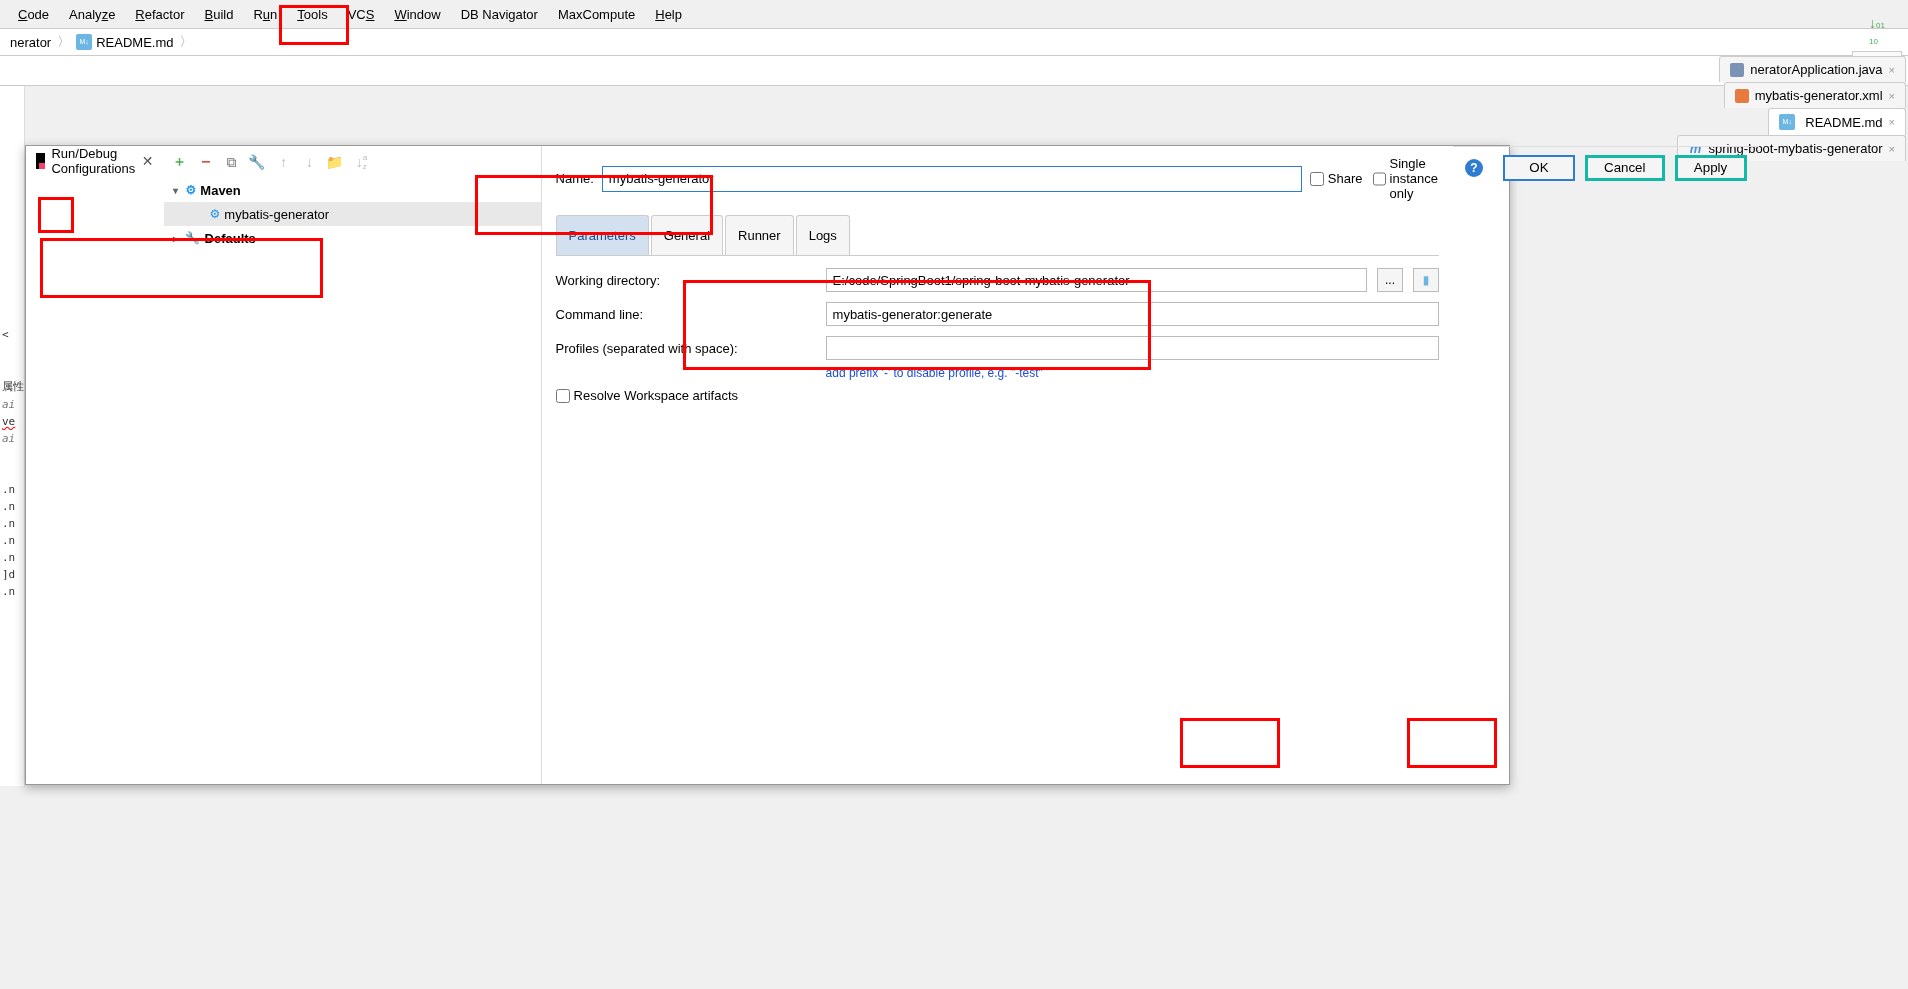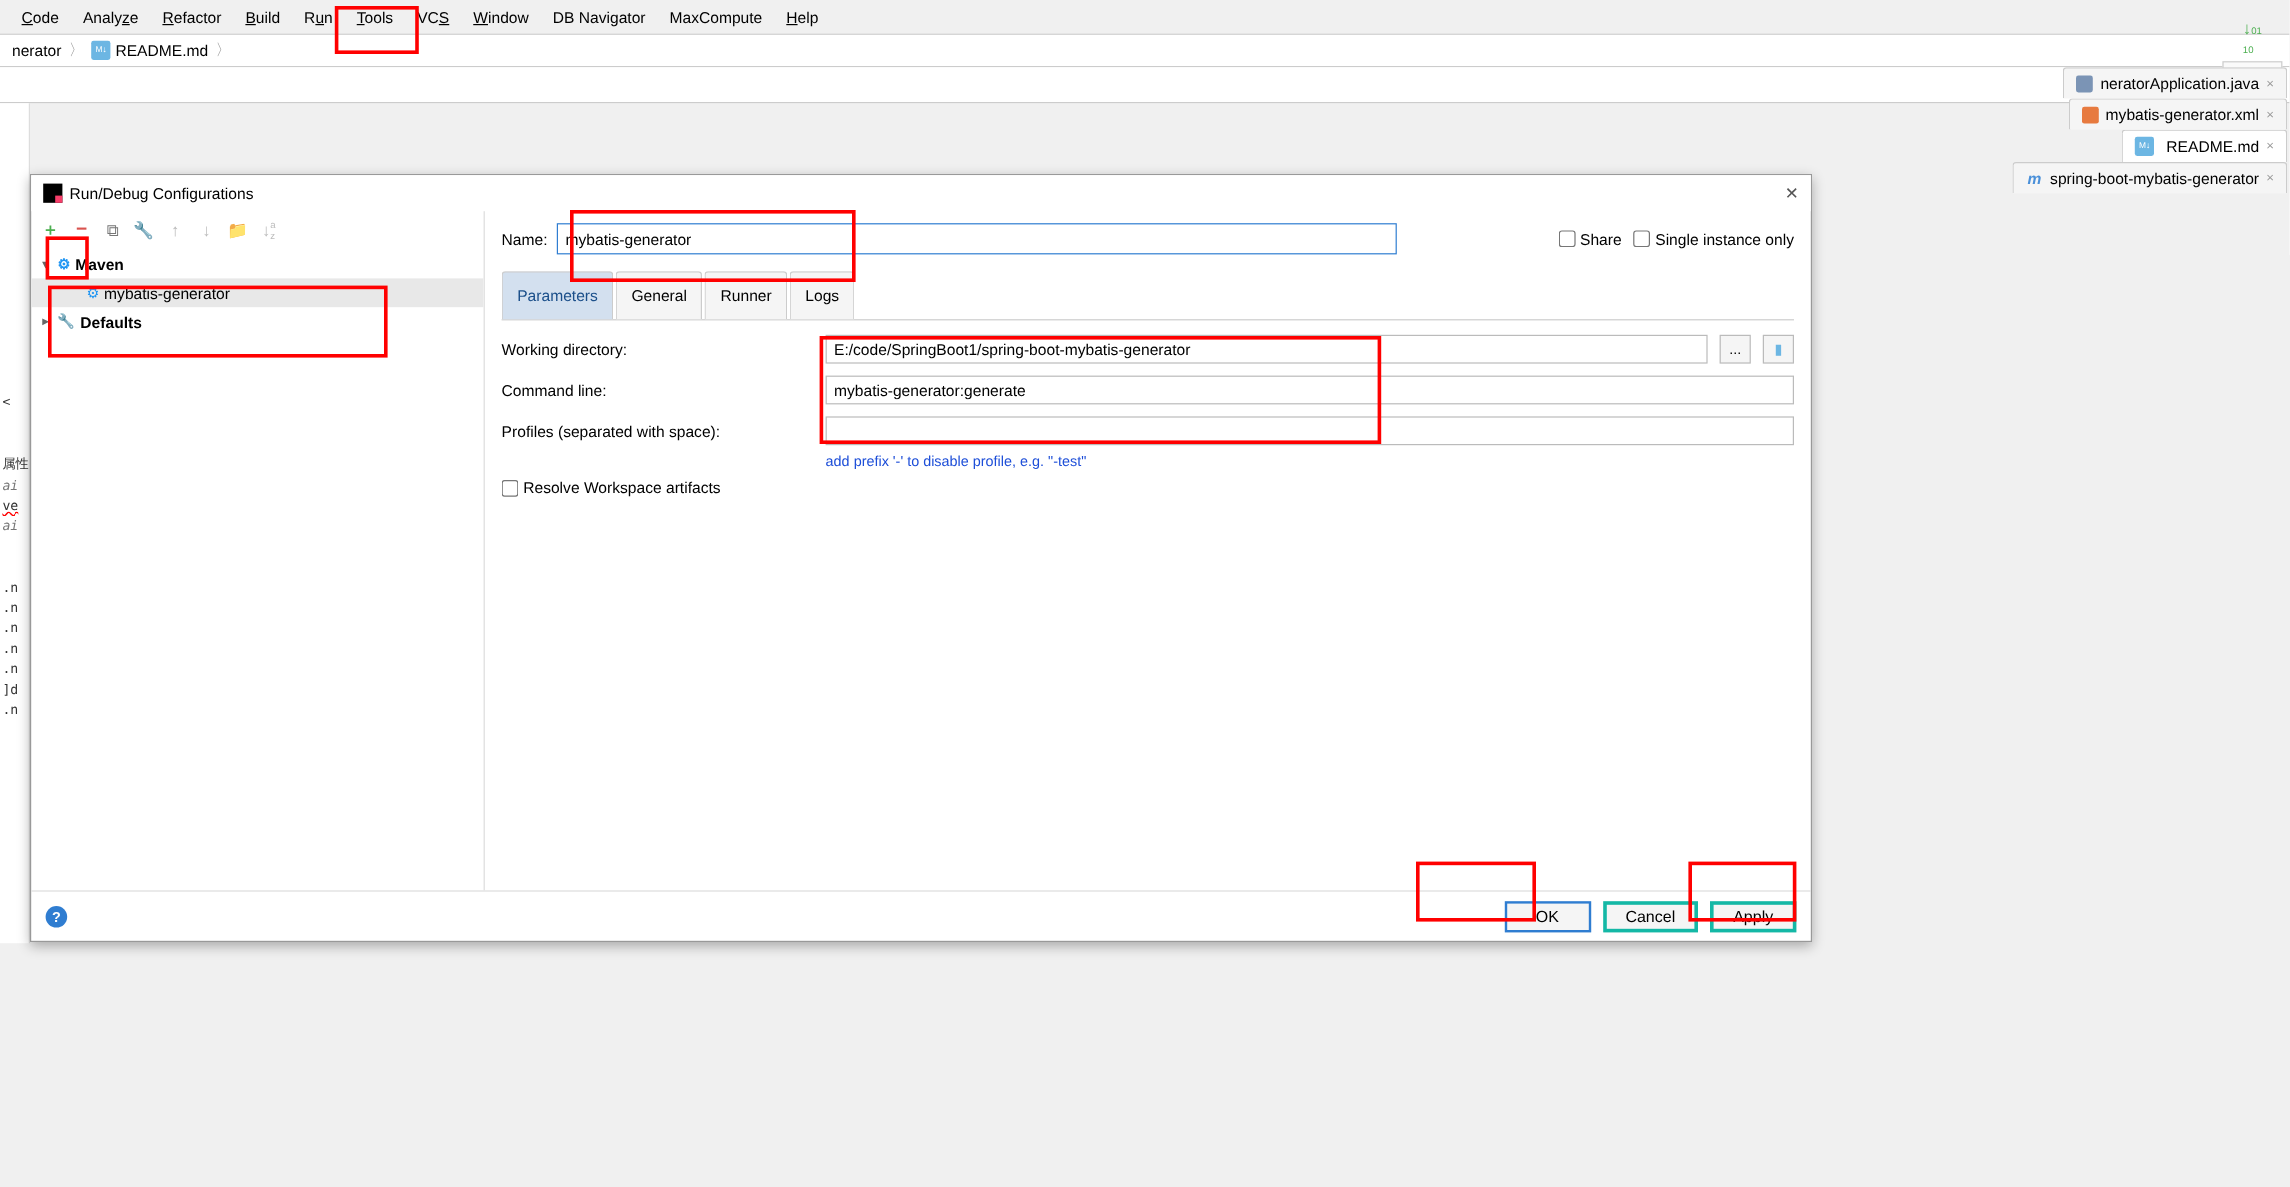--- a/index.html
+++ b/index.html
@@ -27,21 +27,21 @@
 .etab .close { color: #999; font-size: 11px; cursor: pointer; }
 .java-icon { display: inline-block; width: 14px; height: 14px; background: #7b94b5; border-radius: 2px; }
 .xml-icon { display: inline-block; width: 14px; height: 14px; background: #e77a3f; border-radius: 2px; }
 .m-icon { display: inline-block; width: 14px; height: 14px; color: #4a90d9; font-style: italic; font-weight: bold; text-align: center; line-height: 14px; }
 
 
 .left-strip { position: absolute; left: 0; top: 86px; width: 25px; height: 700px; background: #fff; border-right: 1px solid #ddd; }
 .left-strip .snip { font-size: 11px; color: #333; padding: 2px 2px; white-space: nowrap; overflow: hidden; font-family: monospace; }
 
 
-.dialog { position: absolute; left: 25px; top: 145px; width: 1485px; height: 640px; background: #fff; border: 1px solid #999; box-shadow: 0 3px 10px rgba(0,0,0,0.3); display: flex; flex-direction: column; }
+.dialog { position: absolute; left: 25px; top: 145px; width: 1485px; height: 640px; background: #fff; border: 1px solid #999; box-shadow: 0 3px 10px rgba(0,0,0,0.3); display: flex; flex-direction: row; }
 .dialog-titlebar { height: 30px; display: flex; align-items: center; justify-content: space-between; padding: 0 10px; background: #fff; }
 .dialog-titlebar .ttext { font-size: 13px; }
 .dialog-titlebar .ij-icon { display: inline-block; width: 16px; height: 16px; background: #000; margin-right: 6px; position: relative; }
 .dialog-titlebar .ij-icon::after { content: ""; position: absolute; right: 0; bottom: 0; width: 6px; height: 6px; background: #f73e6a; }
 .dialog-close { font-size: 14px; cursor: pointer; color: #555; }
 
 .dialog-body { flex: 1; display: flex; }
 
 
 .left-pane { width: 378px; border-right: 1px solid #ddd; display: flex; flex-direction: column; }

